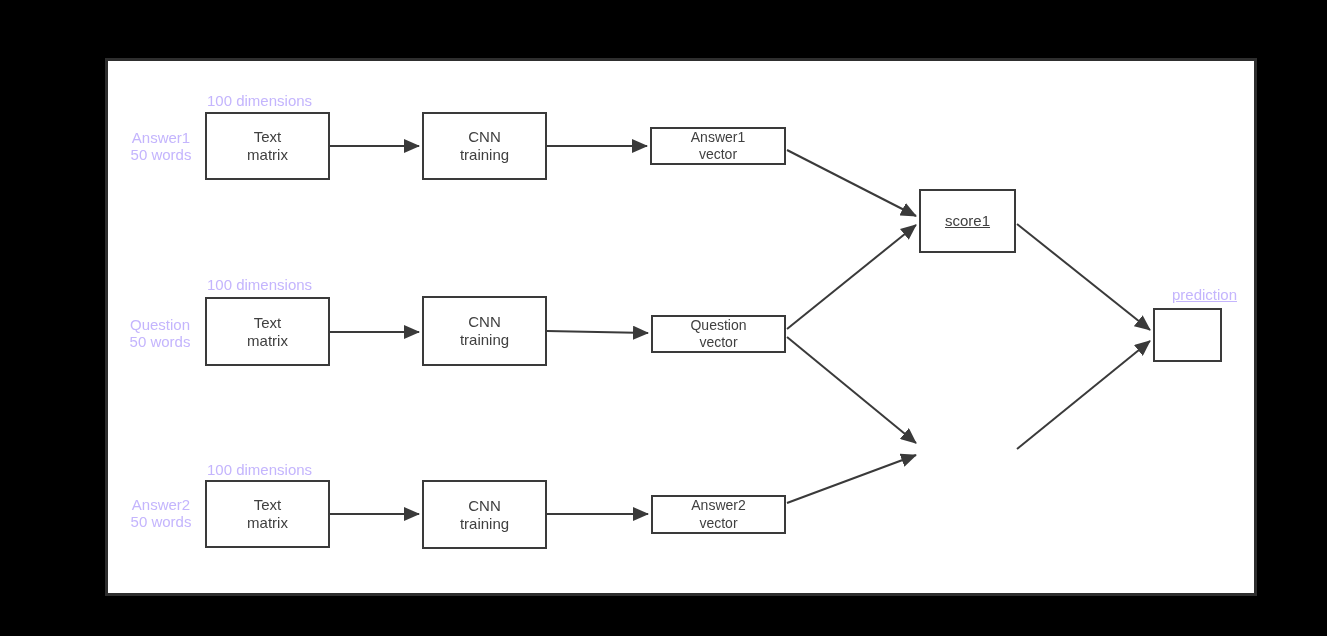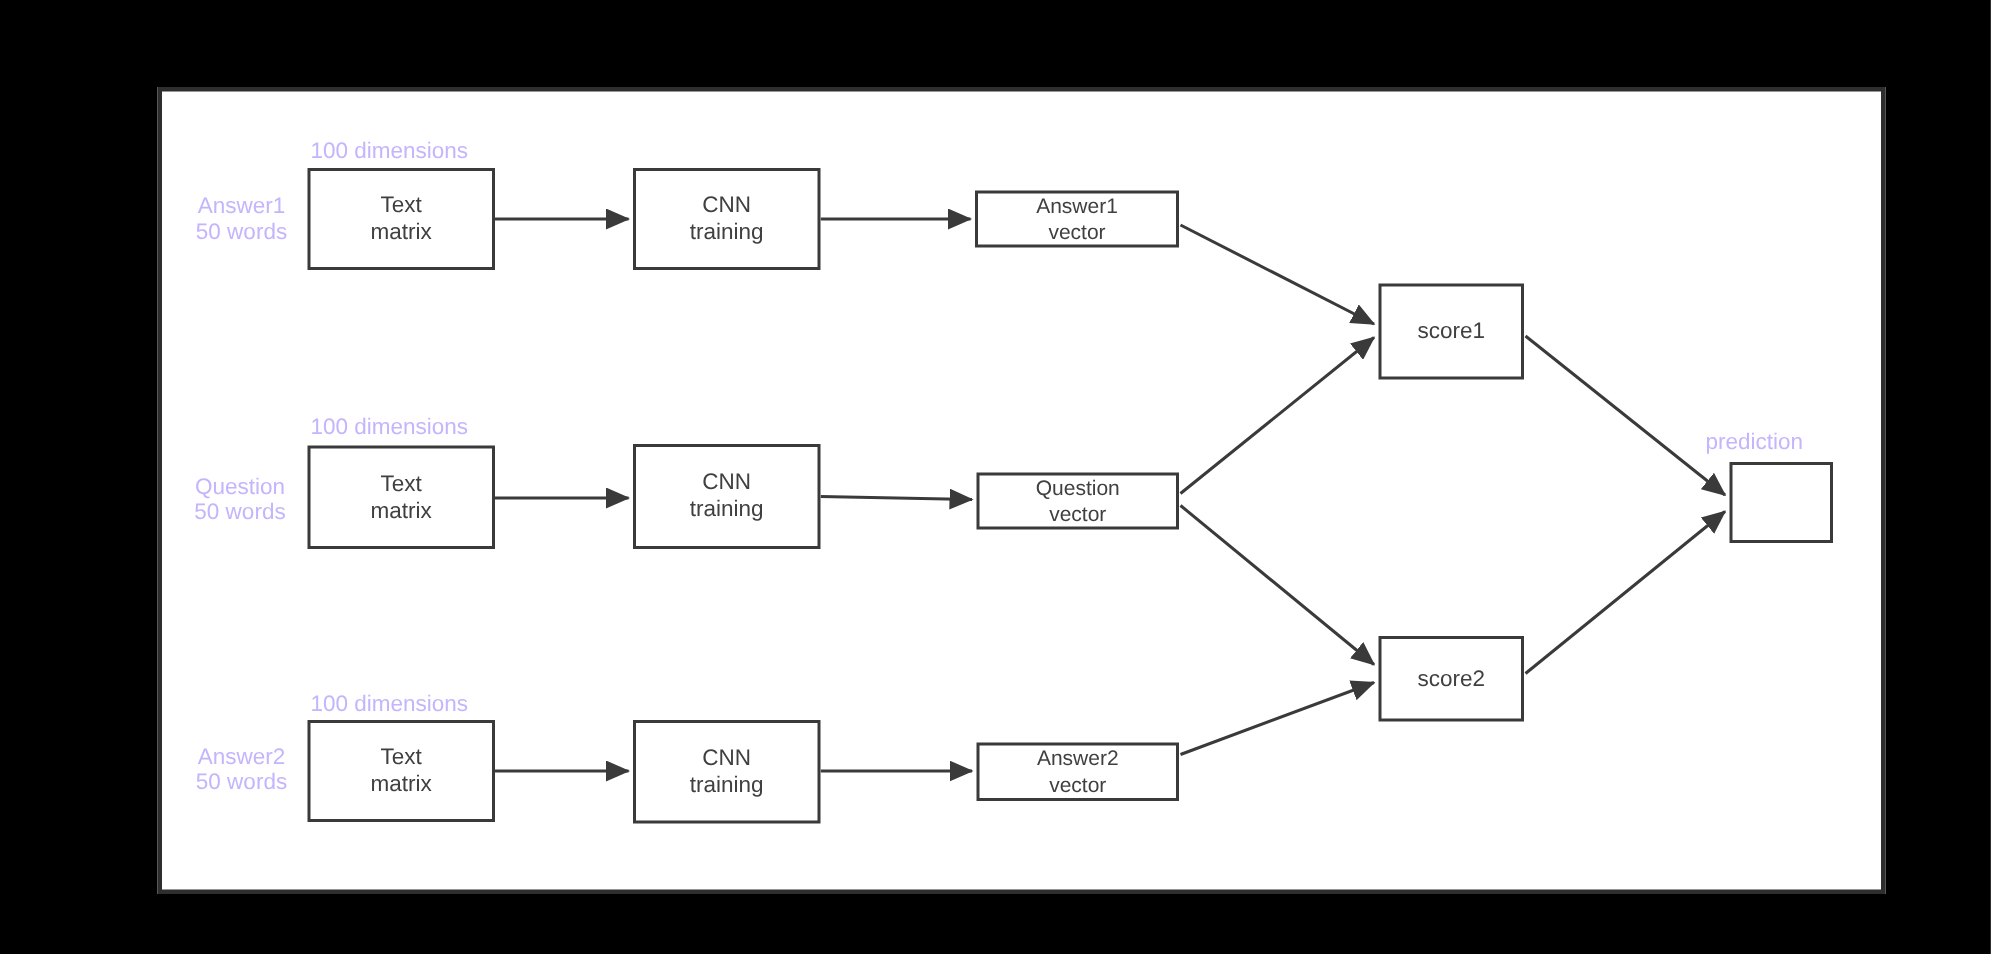--- a/index.html
+++ b/index.html
@@ -42,21 +42,21 @@
   }
   .box.thin { font-size: 14px; line-height: 1.25; }
   .side-label, .dim-label, .pred-label {
     position: absolute;
     white-space: pre-line;
     font-size: 15px;
     line-height: 1.15;
     color: #c4b5fd;
   }
   .side-label { text-align: center; width: 100px; }
-  .pred-label { text-align: left; width: 100px; }
+  .pred-label { text-align: right; width: 100px; text-decoration: underline; }
 </style>
 </head>
 <body>
 
 <div class="page">
 
   <div class="panel"></div>
 
   <svg class="arrows" viewBox="0 0 1327 636" xmlns="http://www.w3.org/2000/svg">
     <defs>
@@ -106,19 +106,18 @@
   <div class="side-label" style="left:111px; top:496px;">Answer2
 50 words</div>
   <div class="dim-label" style="left:207px; top:461px;">100 dimensions</div>
   <div class="box" style="left:205px; top:480px; width:125px; height:68px;">Text
 matrix</div>
   <div class="box" style="left:422px; top:480px; width:125px; height:69px;">CNN
 training</div>
   <div class="box thin" style="left:651px; top:495px; width:135px; height:39px;">Answer2
 vector</div>
 
-  <div class="box" style="left:919px; top:189px; width:97px; height:64px;">score1</div>
-  <div class="box" style="left:919px; top:424px; width:97px; height:57px;">score2</div>
+  <div class="box" style="left:919px; top:189px; width:97px; height:64px;text-decoration:underline;">score1</div>
 
   <div class="pred-label" style="left:1137px; top:286px;">prediction</div>
   <div class="box" style="left:1153px; top:308px; width:69px; height:54px;"></div>
 
 </div>
 
 </body></html>

